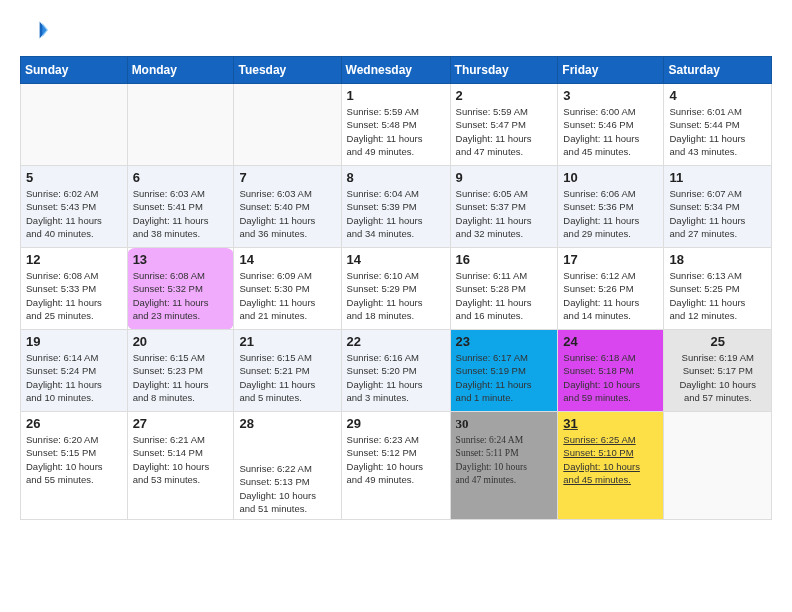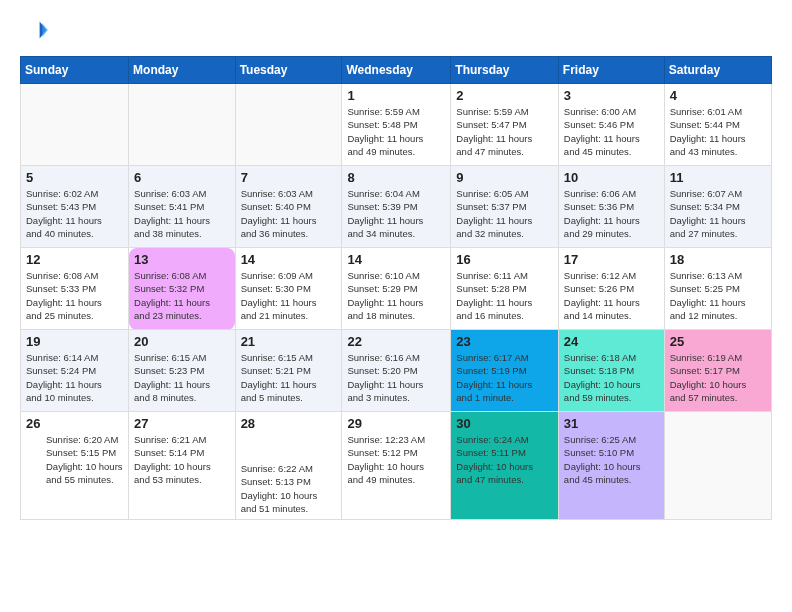--- a/index.html
+++ b/index.html
@@ -301,72 +301,72 @@
 Daylight: 11 hours
 and 3 minutes.</div>
           </td>
           <td style="background: #0ea5e9;">
             <span class="day-number">23</span>
             <div class="day-info" style="white-space: pre-line;">Sunrise: 6:17 AM
 Sunset: 5:19 PM
 Daylight: 11 hours
 and 1 minute.</div>
           </td>
-          <td style="background: #5eead4;">
+          <td style="background: #d946ef;">
             <span class="day-number">24</span>
             <div class="day-info" style="white-space: pre-line;">Sunrise: 6:18 AM
 Sunset: 5:18 PM
 Daylight: 10 hours
 and 59 minutes.</div>
           </td>
-          <td style="background: #f9a8d4;">
+          <td style="background: #e5e5e5; text-align: center;">
             <span class="day-number">25</span>
             <div class="day-info" style="white-space: pre-line;">Sunrise: 6:19 AM
 Sunset: 5:17 PM
 Daylight: 10 hours
 and 57 minutes.</div>
           </td>
         </tr>
         <tr>
           <td style="background: white;">
             <span class="day-number">26</span>
-            <div class="day-info" style="white-space: pre-line; margin-left: 20px;">Sunrise: 6:20 AM
+            <div class="day-info" style="white-space: pre-line;">Sunrise: 6:20 AM
 Sunset: 5:15 PM
 Daylight: 10 hours
 and 55 minutes.</div>
           </td>
           <td style="background: white;">
             <span class="day-number">27</span>
             <div class="day-info" style="white-space: pre-line;">Sunrise: 6:21 AM
 Sunset: 5:14 PM
 Daylight: 10 hours
 and 53 minutes.</div>
           </td>
           <td style="background: white;">
             <span class="day-number">28</span>
             <div class="day-info" style="white-space: pre-line; margin-top: 31px;">Sunrise: 6:22 AM
 Sunset: 5:13 PM
 Daylight: 10 hours
 and 51 minutes.</div>
           </td>
           <td style="background: white;">
             <span class="day-number">29</span>
-            <div class="day-info" style="white-space: pre-line;">Sunrise: 12:23 AM
+            <div class="day-info" style="white-space: pre-line;">Sunrise: 6:23 AM
 Sunset: 5:12 PM
 Daylight: 10 hours
 and 49 minutes.</div>
           </td>
-          <td style="background: #14b8a6;">
+          <td style="background: #a3a3a3; font-family: Liberation Serif, serif;">
             <span class="day-number">30</span>
             <div class="day-info" style="white-space: pre-line;">Sunrise: 6:24 AM
 Sunset: 5:11 PM
 Daylight: 10 hours
 and 47 minutes.</div>
           </td>
-          <td style="background: #c4b5fd;">
+          <td style="background: #fde047; text-decoration: underline;">
             <span class="day-number">31</span>
             <div class="day-info" style="white-space: pre-line;">Sunrise: 6:25 AM
 Sunset: 5:10 PM
 Daylight: 10 hours
 and 45 minutes.</div>
           </td>
           <td class="empty" style="background: rgb(249, 249, 249);"></td>
         </tr>
       </tbody>
   </table>

